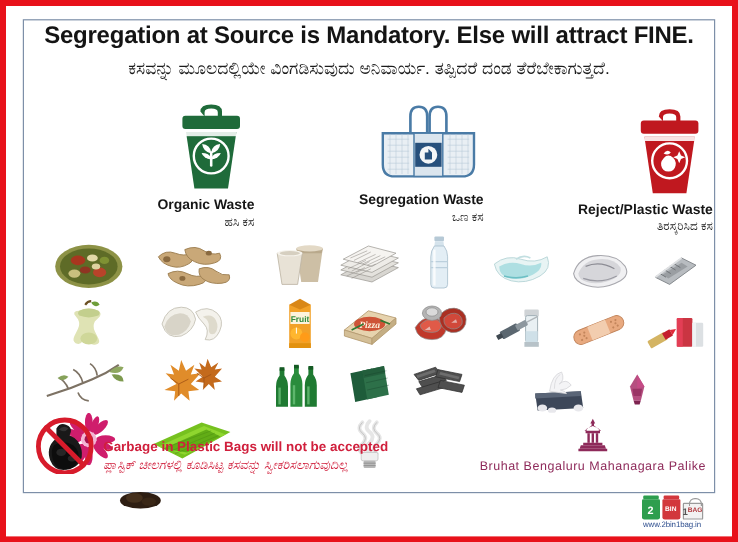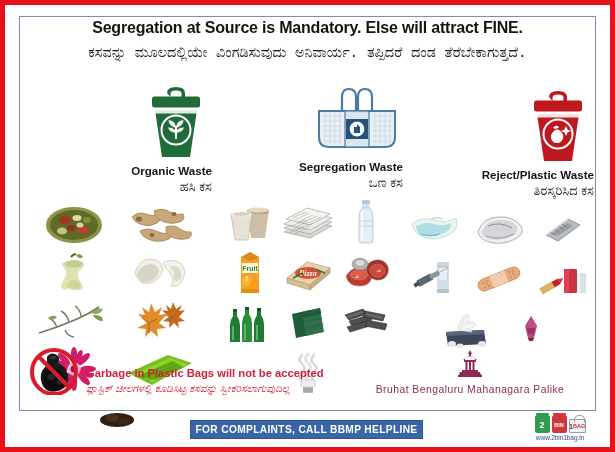--- a/index.html
+++ b/index.html
@@ -33,34 +33,34 @@
 
   
   #header {
     position: absolute;
     left: 14px;
     top: 14px;
     right: 14px;
     text-align: center;
   }
   #headline-en {
-    font-size: 16px;
+    font-size: 20px;
     font-weight: bold;
     color: #141414;
     letter-spacing: -0.2px;
     line-height: 1.15;
     white-space: nowrap;
   }
   #headline-kn {
     margin-top: 7px;
     font-size: 14.4px;
     color: #1b1b1b;
     line-height: 1.25;
     white-space: nowrap;
-    font-family: Liberation Mono, monospace;
+    font-family: Liberation Sans, sans-serif;
   }
 
   
   #columns {
     position: absolute;
     left: 16px;
     top: 80px;
     right: 16px;
     height: 300px;
     display: flex;
@@ -92,21 +92,21 @@
     margin-top: 6px;
     font-size: 11.6px;
     font-weight: bold;
     color: #161616;
     text-align: center;
     line-height: 1.1;
     white-space: nowrap;
   }
   .cat-label-kn {
     margin-top: 2px;
-    font-size: 13px;
+    font-size: 10px;
     color: #202020;
     text-align: center;
     line-height: 1.1;
     white-space: nowrap;
     font-family: "Liberation Sans", "DejaVu Sans", sans-serif;
   }
 
   
   .items {
     margin-top: 9px;
@@ -152,21 +152,21 @@
     color: #d01f3c;
     line-height: 1.2;
     white-space: nowrap;
     font-family: "Liberation Sans", "DejaVu Sans", sans-serif;
     font-style: italic;
   }
 
   
   #bbmp {
     position: absolute;
-    right: 40px;
+    right: 16px;
     bottom: 52px;
     width: 200px;
     text-align: center;
   }
   #bbmp-name {
     margin-top: 1px;
     font-size: 10.4px;
     color: #8e2a5a;
     letter-spacing: 0.45px;
     white-space: nowrap;
@@ -740,21 +740,20 @@
         <rect x="14" y="13" width="2" height="8"></rect>
         <rect x="17.5" y="13" width="2" height="8"></rect>
         <path d="M7 21 L23 21 L23 23 L7 23 Z"></path>
         <path d="M5 23 L25 23 L26 26 L4 26 Z"></path>
         <path d="M3 26 L27 26 L27 28 L3 28 Z"></path>
       </g>
     </svg>
     <div id="bbmp-name">Bruhat Bengaluru Mahanagara Palike</div>
   </div>
 
-  <div id="helpline">FOR COMPLAINTS, CALL BBMP HELPLINE</div>
 
   <div id="logo2b1b">
     <div id="logo-row">
       <div class="mini-bin" style="background:#2e9e4e">2</div>
       <div class="mini-bin" style="background:#d2373c; font-size:5.5px">BIN</div>
       <div class="mini-bag">
         <span style="font-size:8px;color:#555;">1</span>
           <span style="font-size:5.5px;color:#b03a3f;">BAG</span>
       </div>
     </div>

